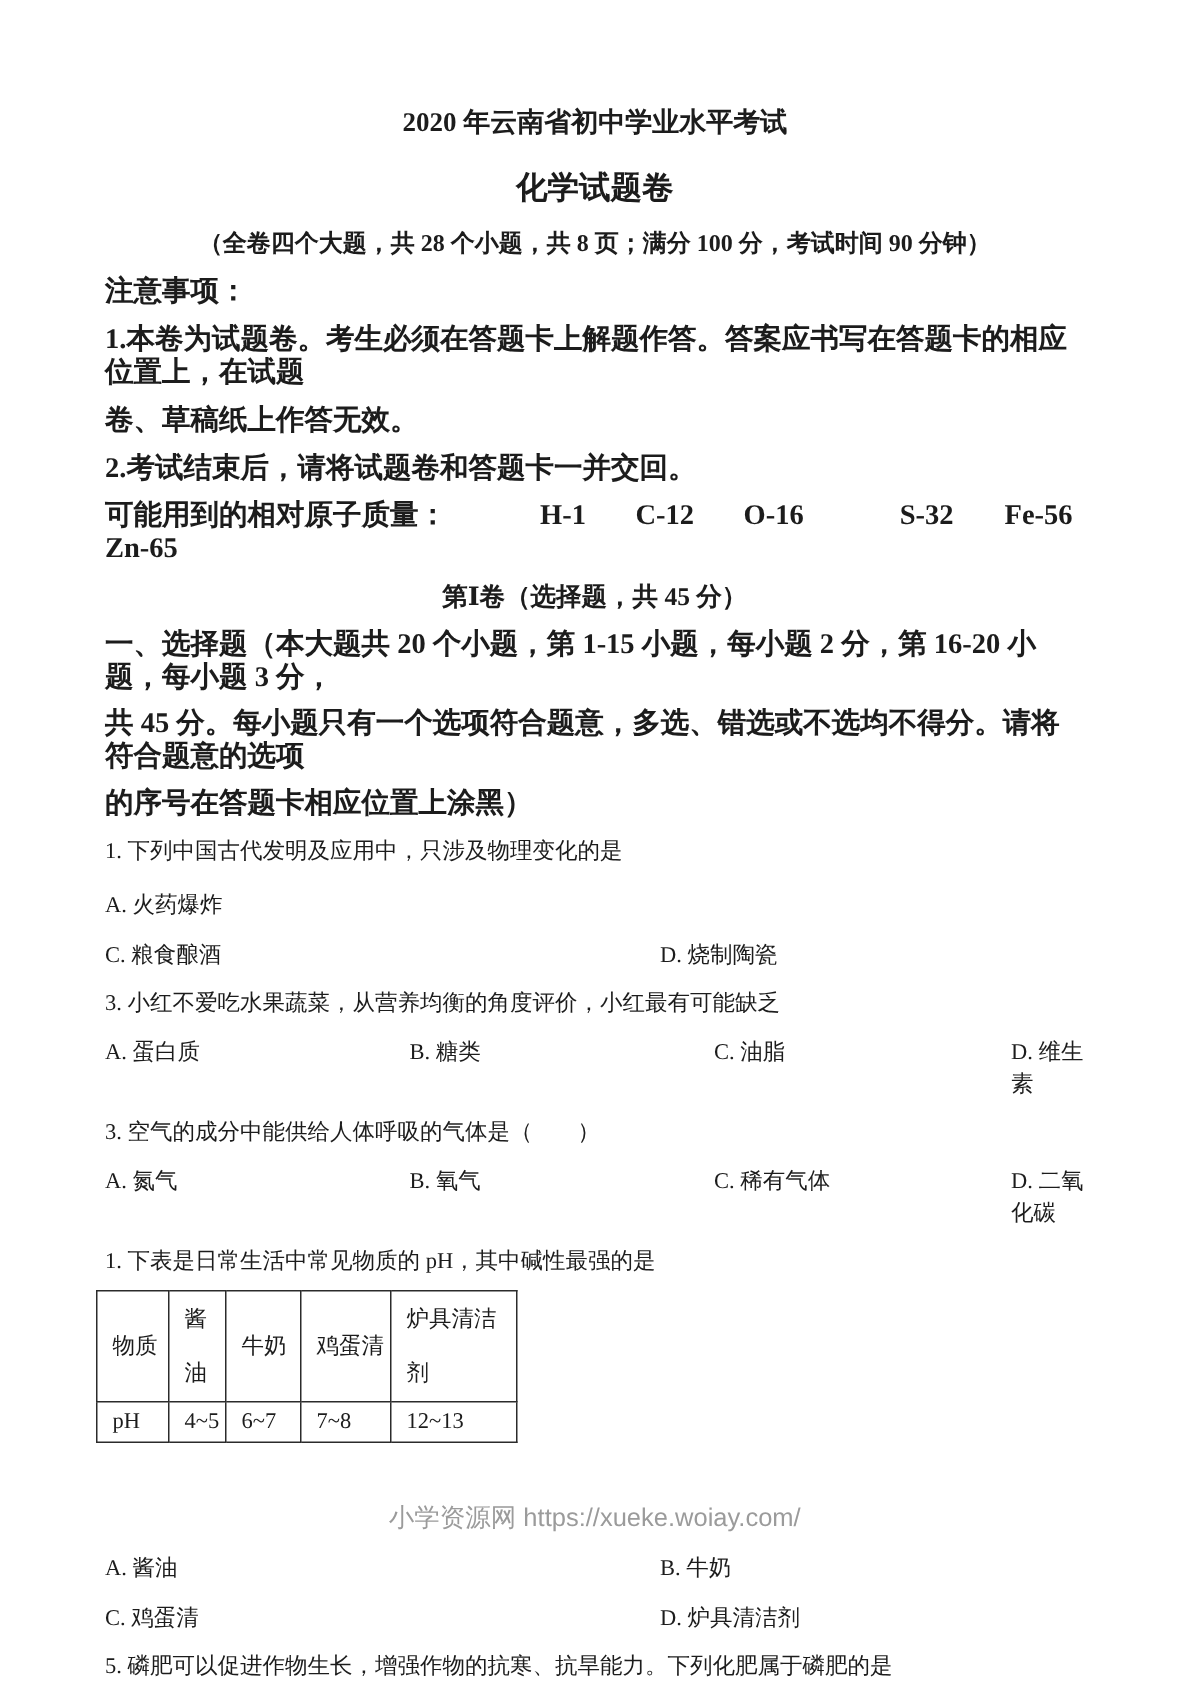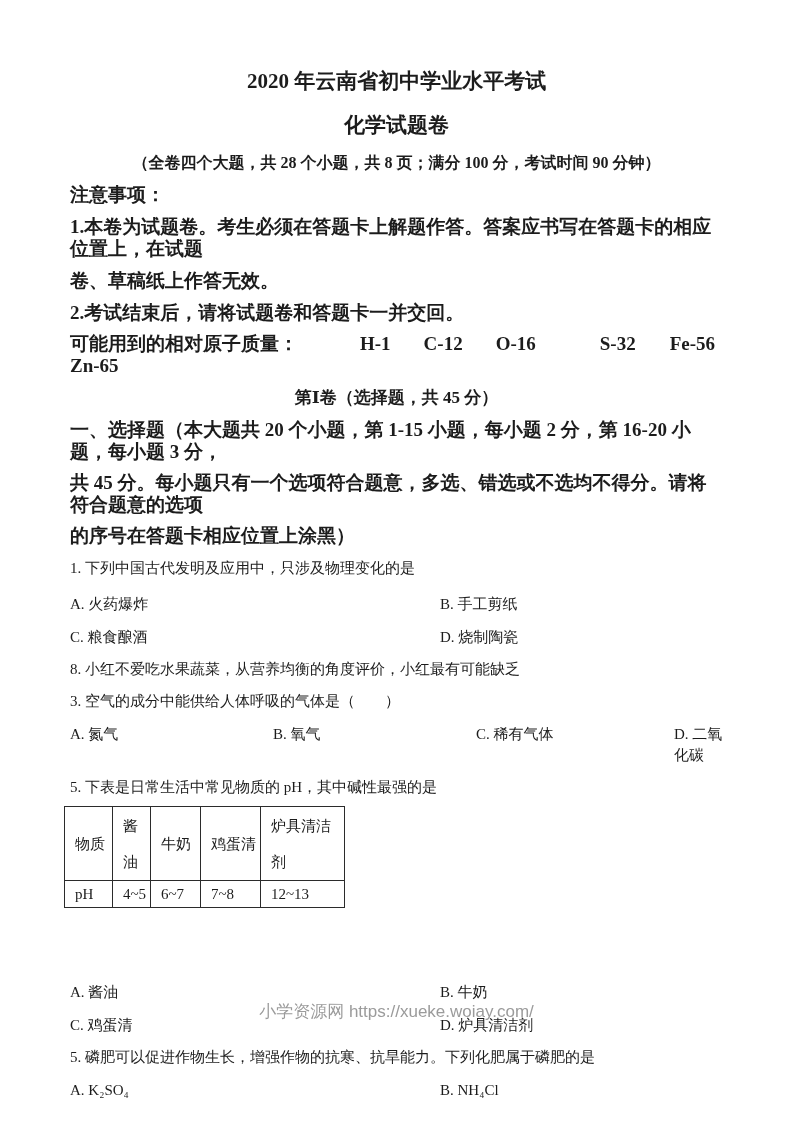--- a/index.html
+++ b/index.html
@@ -8,21 +8,21 @@
     position:relative;
     width:793px; height:1122px;
     margin:0 auto;
     background:#ffffff;
     color:#1c1c1c;
     font-family:"Liberation Serif","DejaVu Serif",serif;
     overflow:hidden;
   }
   .content { padding:0 70px; }
 
-  .title    { margin-top:66px; text-align:center; font-size:21px; font-weight:bold; line-height:30px; }
+  .title    { margin-top:66px; text-align:center; font-size:18px; font-weight:bold; line-height:30px; }
   .subtitle { margin-top:14px; text-align:center; font-size:21px; font-weight:bold; line-height:30px; }
   .info     { margin-top:10px; text-align:center; font-size:16px; font-weight:bold; line-height:26px; }
 
   .bline { font-size:19px; font-weight:bold; line-height:22px; }
   .notice-h { margin-top:8px; }
   .nline { margin-top:10px; }
   .atomic { margin-top:9px; }
   .atomic .mass { display:inline-block; }
   .atomic .mass:nth-of-type(1) { margin-left:8px;  }
   .atomic .mass:nth-of-type(2) { margin-left:62px; }
@@ -84,38 +84,43 @@
     </div>
 
     <div class="sec-h">第Ⅰ卷（选择题，共 45 分）</div>
     <div class="bline iline">一、选择题（本大题共 20 个小题，第 1-15 小题，每小题 2 分，第 16-20 小题，每小题 3 分，</div>
     <div class="bline iline">共 45 分。每小题只有一个选项符合题意，多选、错选或不选均不得分。请将符合题意的选项</div>
     <div class="bline iline">的序号在答题卡相应位置上涂黑）</div>
 
     <div class="q stem">1. 下列中国古代发明及应用中，只涉及物理变化的是</div>
     <div class="q orow orow2 orow-first">
       <span>A. 火药爆炸</span>
-      <span>B. 手工剪纸</span>
     </div>
     <div class="q orow orow2">
       <span>C. 粮食酿酒</span>
       <span>D. 烧制陶瓷</span>
     </div>
 
-    <div class="q stem">8. 小红不爱吃水果蔬菜，从营养均衡的角度评价，小红最有可能缺乏</div>
+    <div class="q stem">3. 小红不爱吃水果蔬菜，从营养均衡的角度评价，小红最有可能缺乏</div>
+    <div class="q orow orow4">
+      <span>A. 蛋白质</span>
+      <span>B. 糖类</span>
+      <span>C. 油脂</span>
+      <span>D. 维生素</span>
+    </div>
 
     <div class="q stem">3. 空气的成分中能供给人体呼吸的气体是（　　）</div>
     <div class="q orow orow4">
       <span>A. 氮气</span>
       <span>B. 氧气</span>
       <span>C. 稀有气体</span>
       <span>D. 二氧化碳</span>
     </div>
 
-    <div class="q stem">5. 下表是日常生活中常见物质的 pH，其中碱性最强的是</div>
+    <div class="q stem">1. 下表是日常生活中常见物质的 pH，其中碱性最强的是</div>
     <table class="ph-table">
       <tbody>
           <tr>
         <td class="tc1">物质</td>
         <td class="tc2">酱油</td>
         <td class="tc3">牛奶</td>
         <td class="tc4">鸡蛋清</td>
         <td class="tc5">炉具清洁剂</td>
       </tr>
       <tr>

